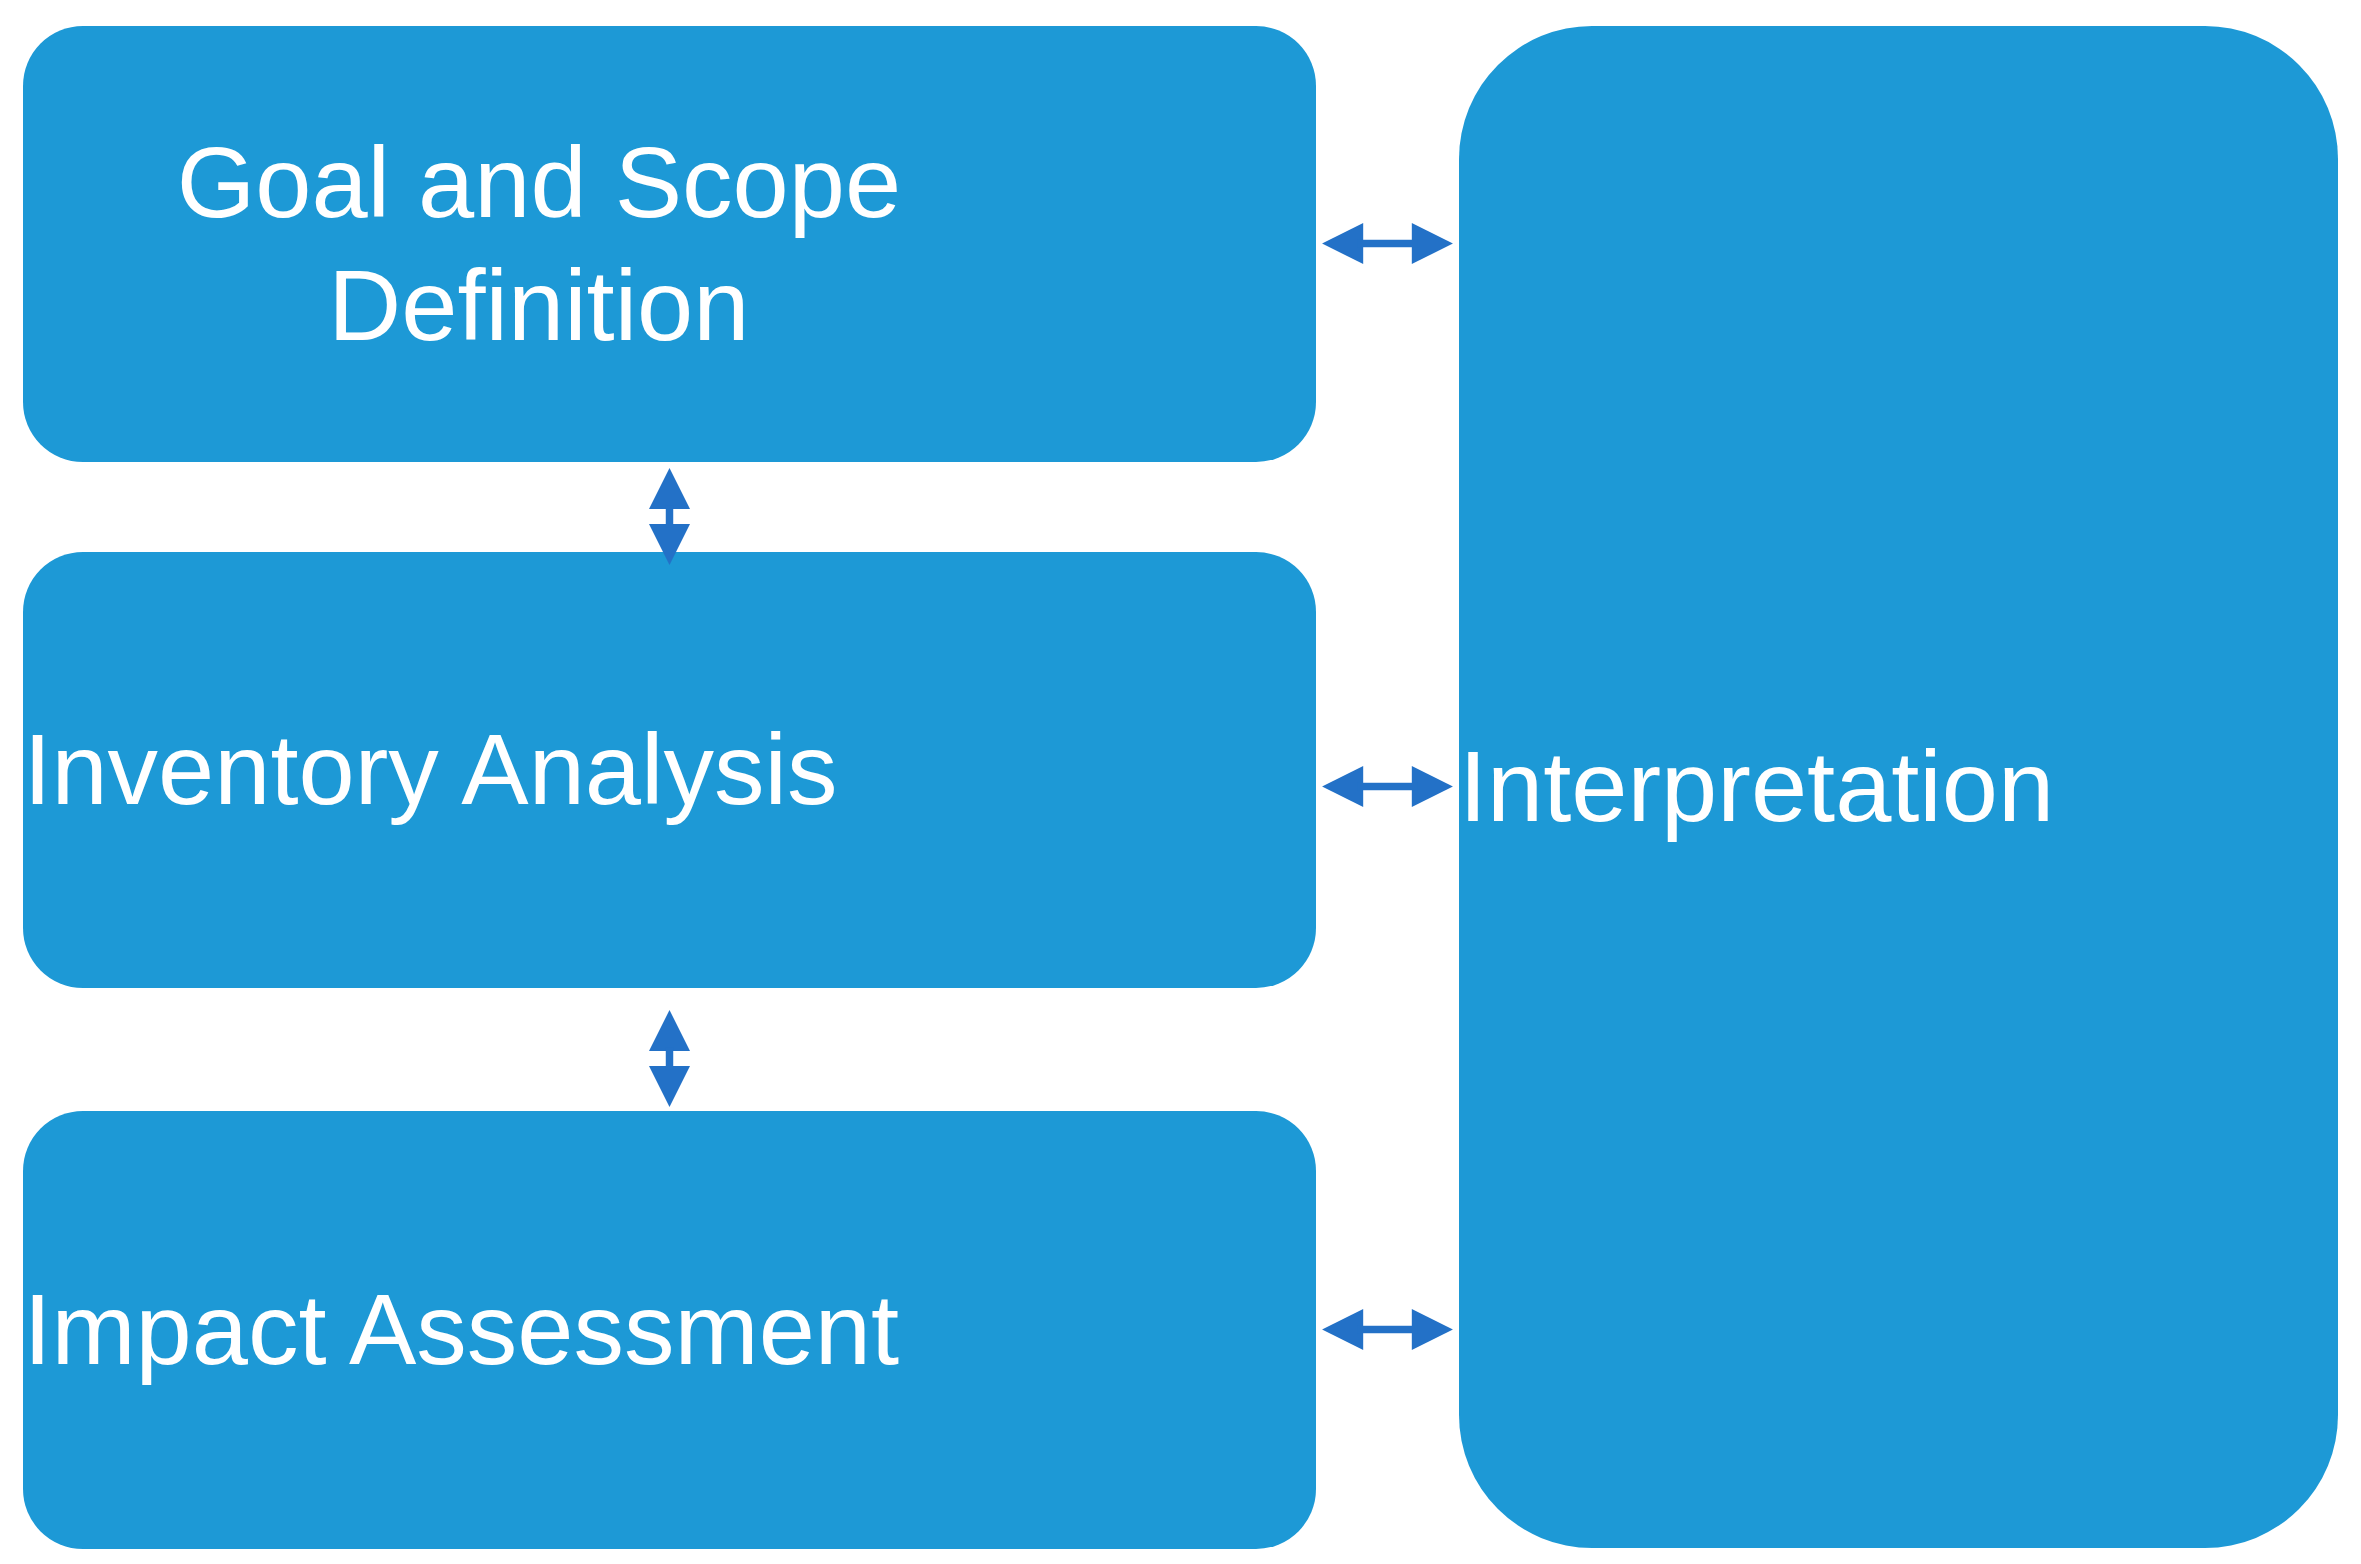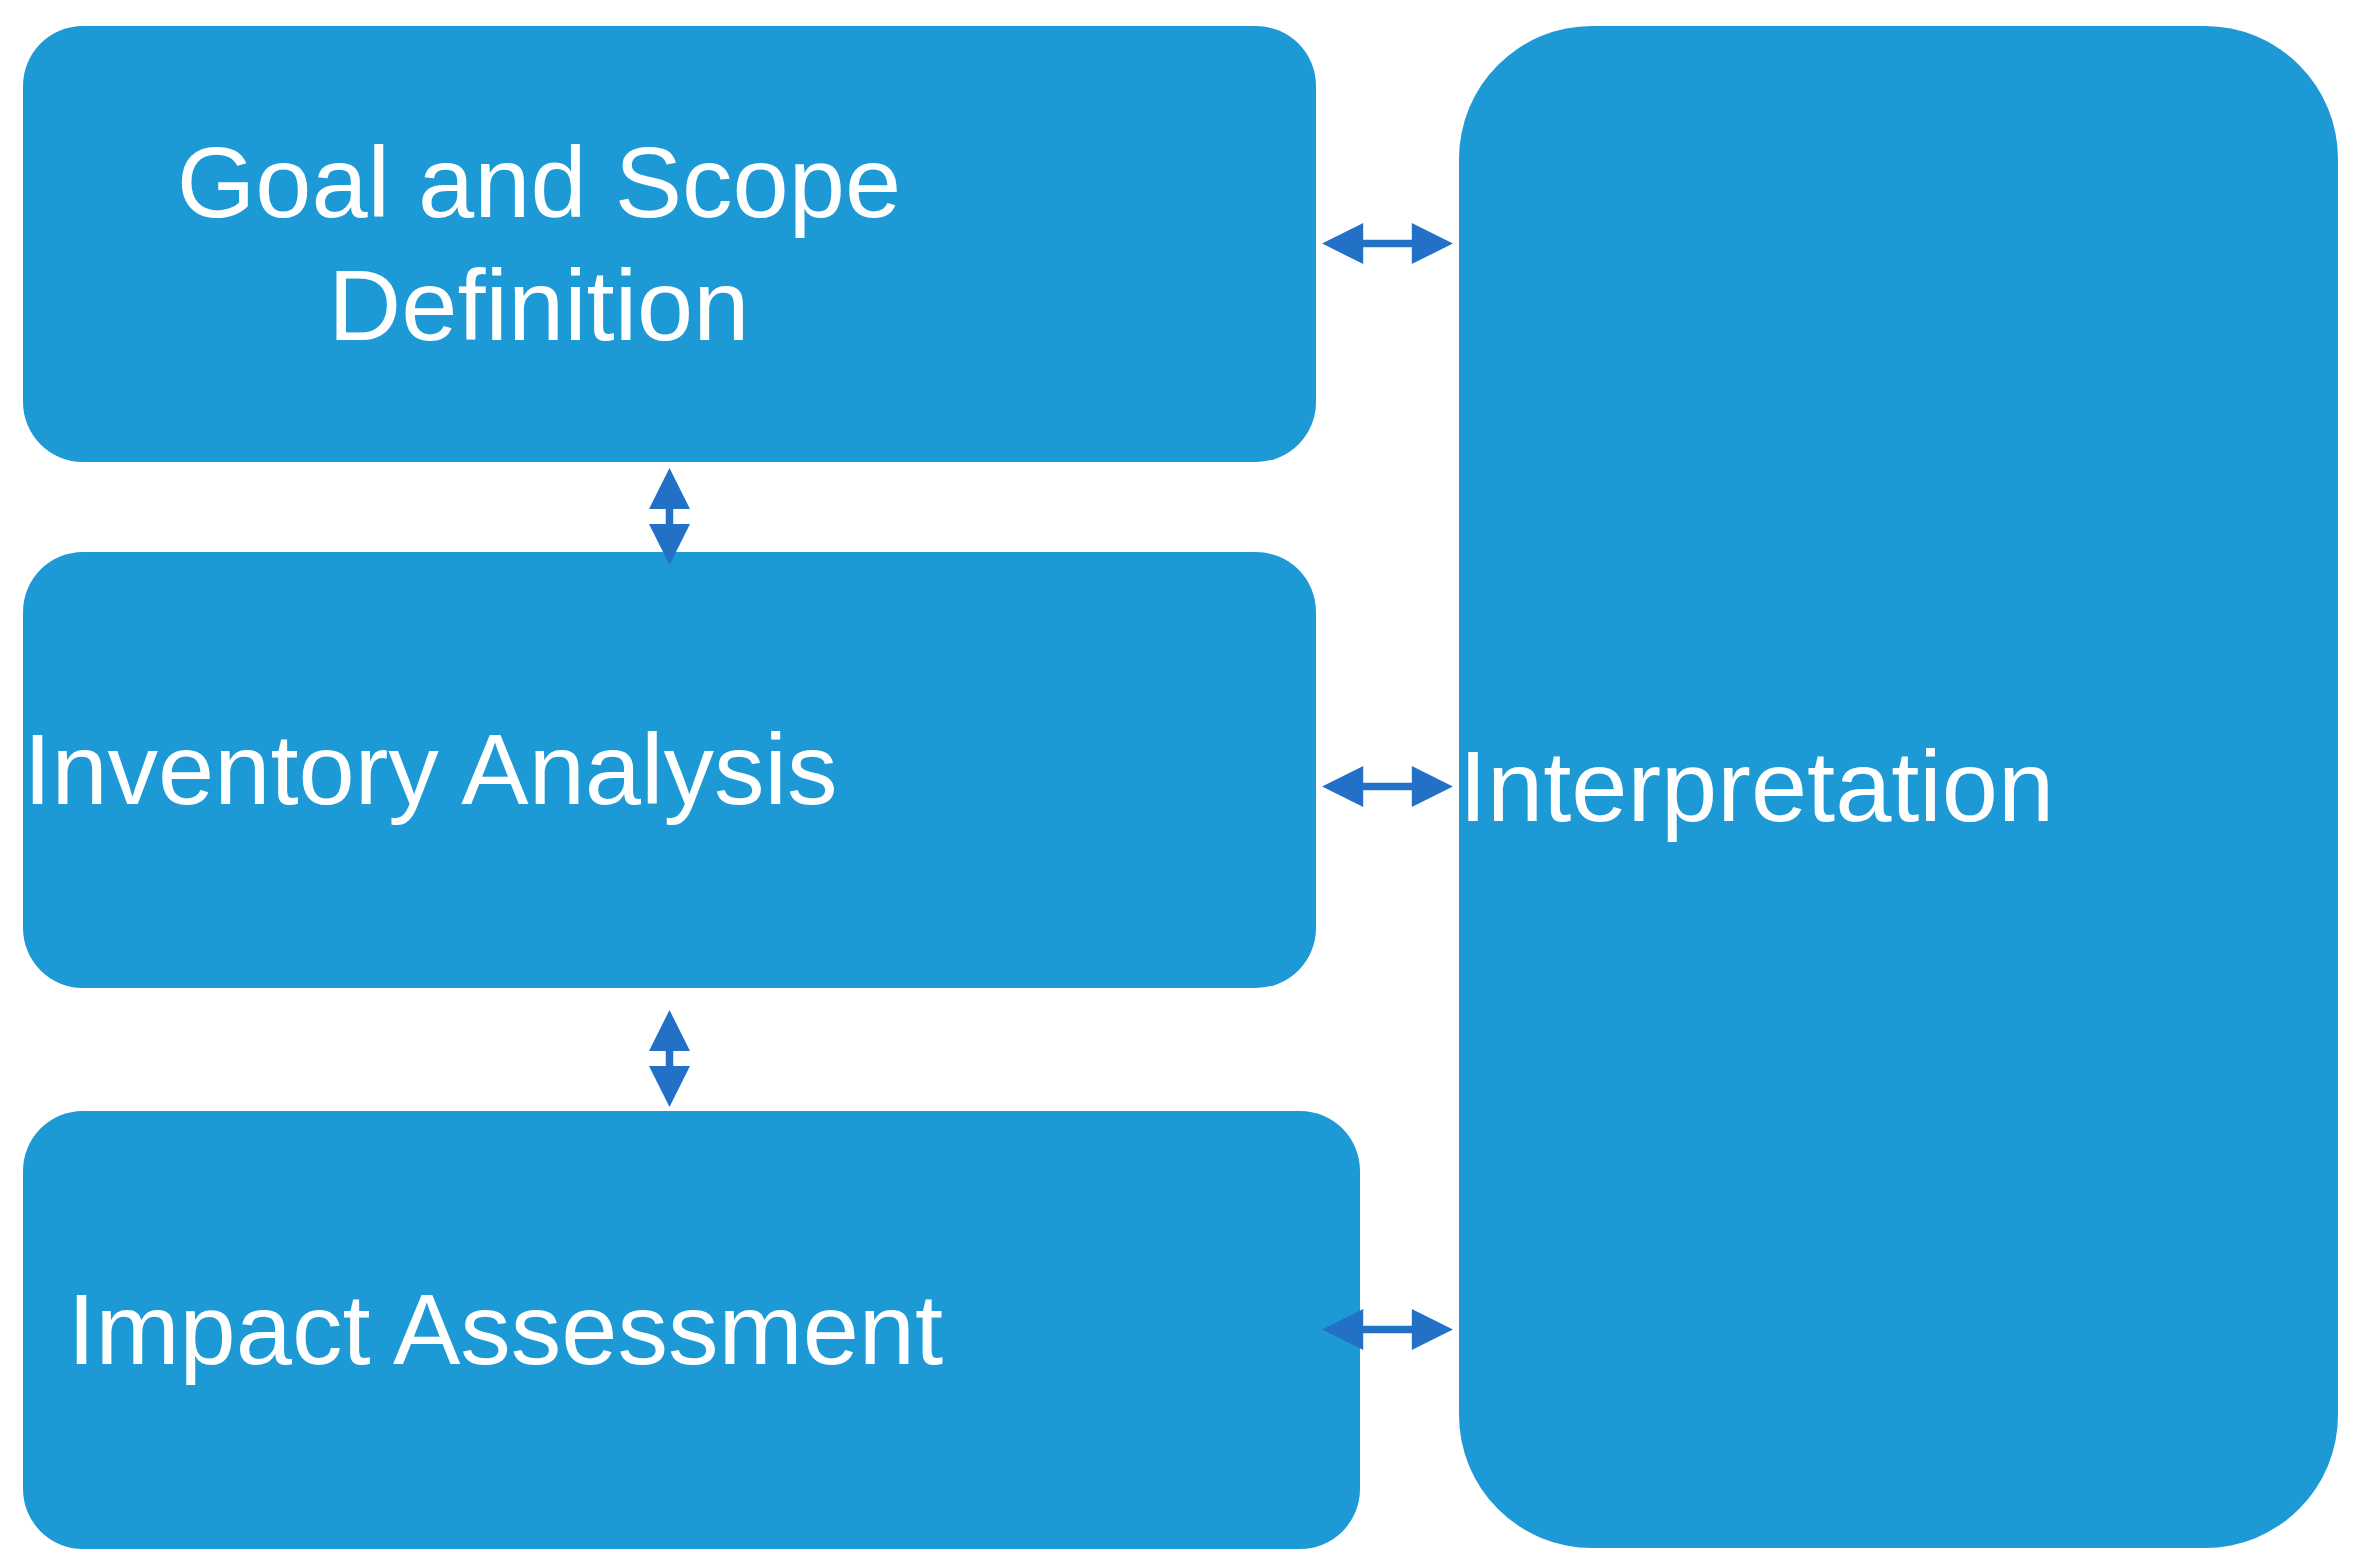--- a/index.html
+++ b/index.html
@@ -25,21 +25,21 @@
     align-items:center;
     justify-content:flex-start;
     text-align:center;
     font-size:101px;
     line-height:1.22;
   }
   .box .label{display:block;}
   .box-goal{left:23.4px;top:26px;width:1293px;height:436px;border-radius:60px;}
   .box-goal .label{max-width:1031px;}
   .box-inventory{left:23.4px;top:552px;width:1293px;height:436px;border-radius:60px;}
-  .box-impact{left:23.4px;top:1111px;width:1293px;height:438px;border-radius:60px;padding-left:44px;}
+  .box-impact{left:23.4px;top:1111px;width:1293px;height:438px;border-radius:60px;}
   .box-interpretation{left:1459px;top:26px;width:879px;height:1522px;border-radius:133px;}
   .arrow{position:absolute;color:var(--arrow-fill);}
   .arrow svg{display:block;width:100%;height:100%;}
   .arrow-h{width:131px;height:43px;left:1322px;}
   .arrow-h1{top:222px;}
   .arrow-h2{top:765px;}
   .arrow-h3{top:1308px;}
   .arrow-v{width:43px;height:97px;left:648px;}
   .arrow-v1{top:468px;}
   .arrow-v2{top:1010px;}

